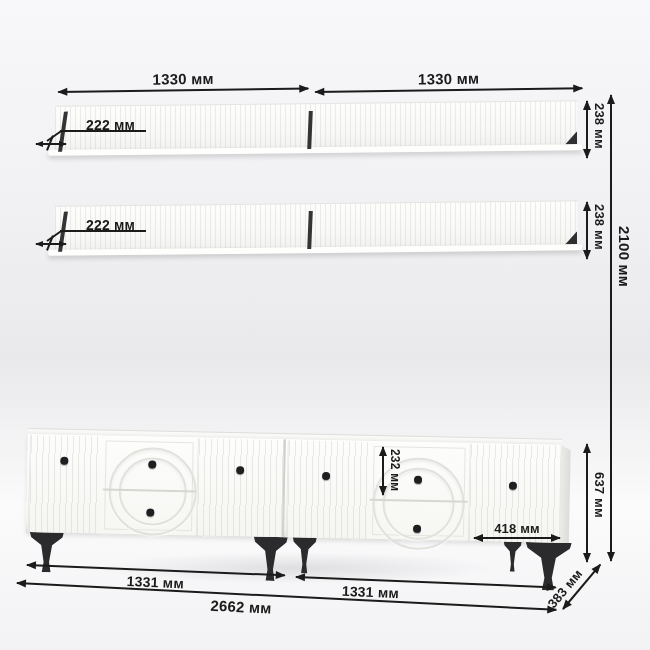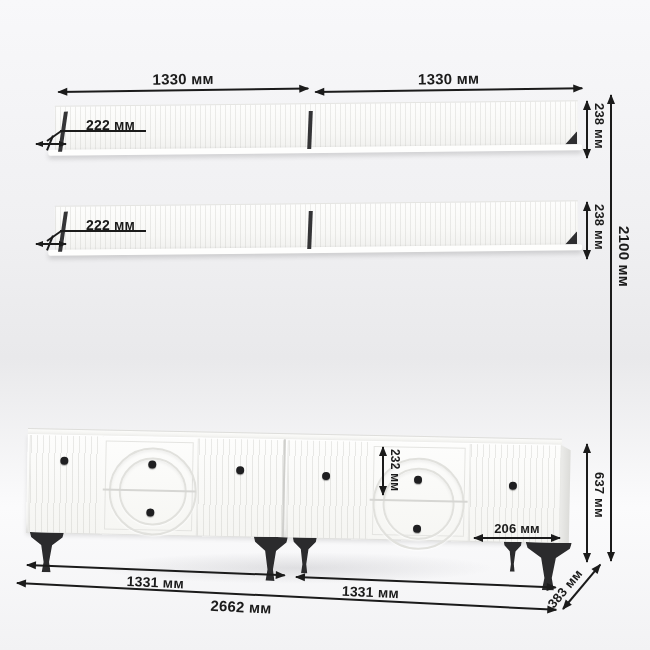--- a/index.html
+++ b/index.html
@@ -173,21 +173,21 @@
     <div class="leg" style="left:478px;top:104px;width:18px;height:30px;"></div>
     <div class="leg" style="left:500px;top:104px;width:46px;height:48px;"></div>
   </div>
 
   <div class="vline" style="left:382px;top:447px;height:48px;">
       <i class="ah ah-u"></i>
       <i class="ah ah-d"></i>
     </div>
   <span class="vlbl" style="left:388px;top:449px;font-size:12px;">232 мм</span>
 
-  <span class="lbl abs" style="left:474px;top:521px;width:86px;text-align:center;font-size:13px;">206 мм</span>
+  <span class="lbl abs" style="left:474px;top:521px;width:86px;text-align:center;font-size:13px;">418 мм</span>
   <div class="hline abs" style="left:474px;top:537px;width:86px;">
       <i class="ah ah-l"></i>
       <i class="ah ah-r"></i>
     </div>
 
   <div class="vline" style="left:586px;top:444px;height:118px;">
       <i class="ah ah-u"></i>
       <i class="ah ah-d"></i>
     </div>
   <span class="vlbl" style="left:592px;top:472px;font-size:13px;">637 мм</span>

